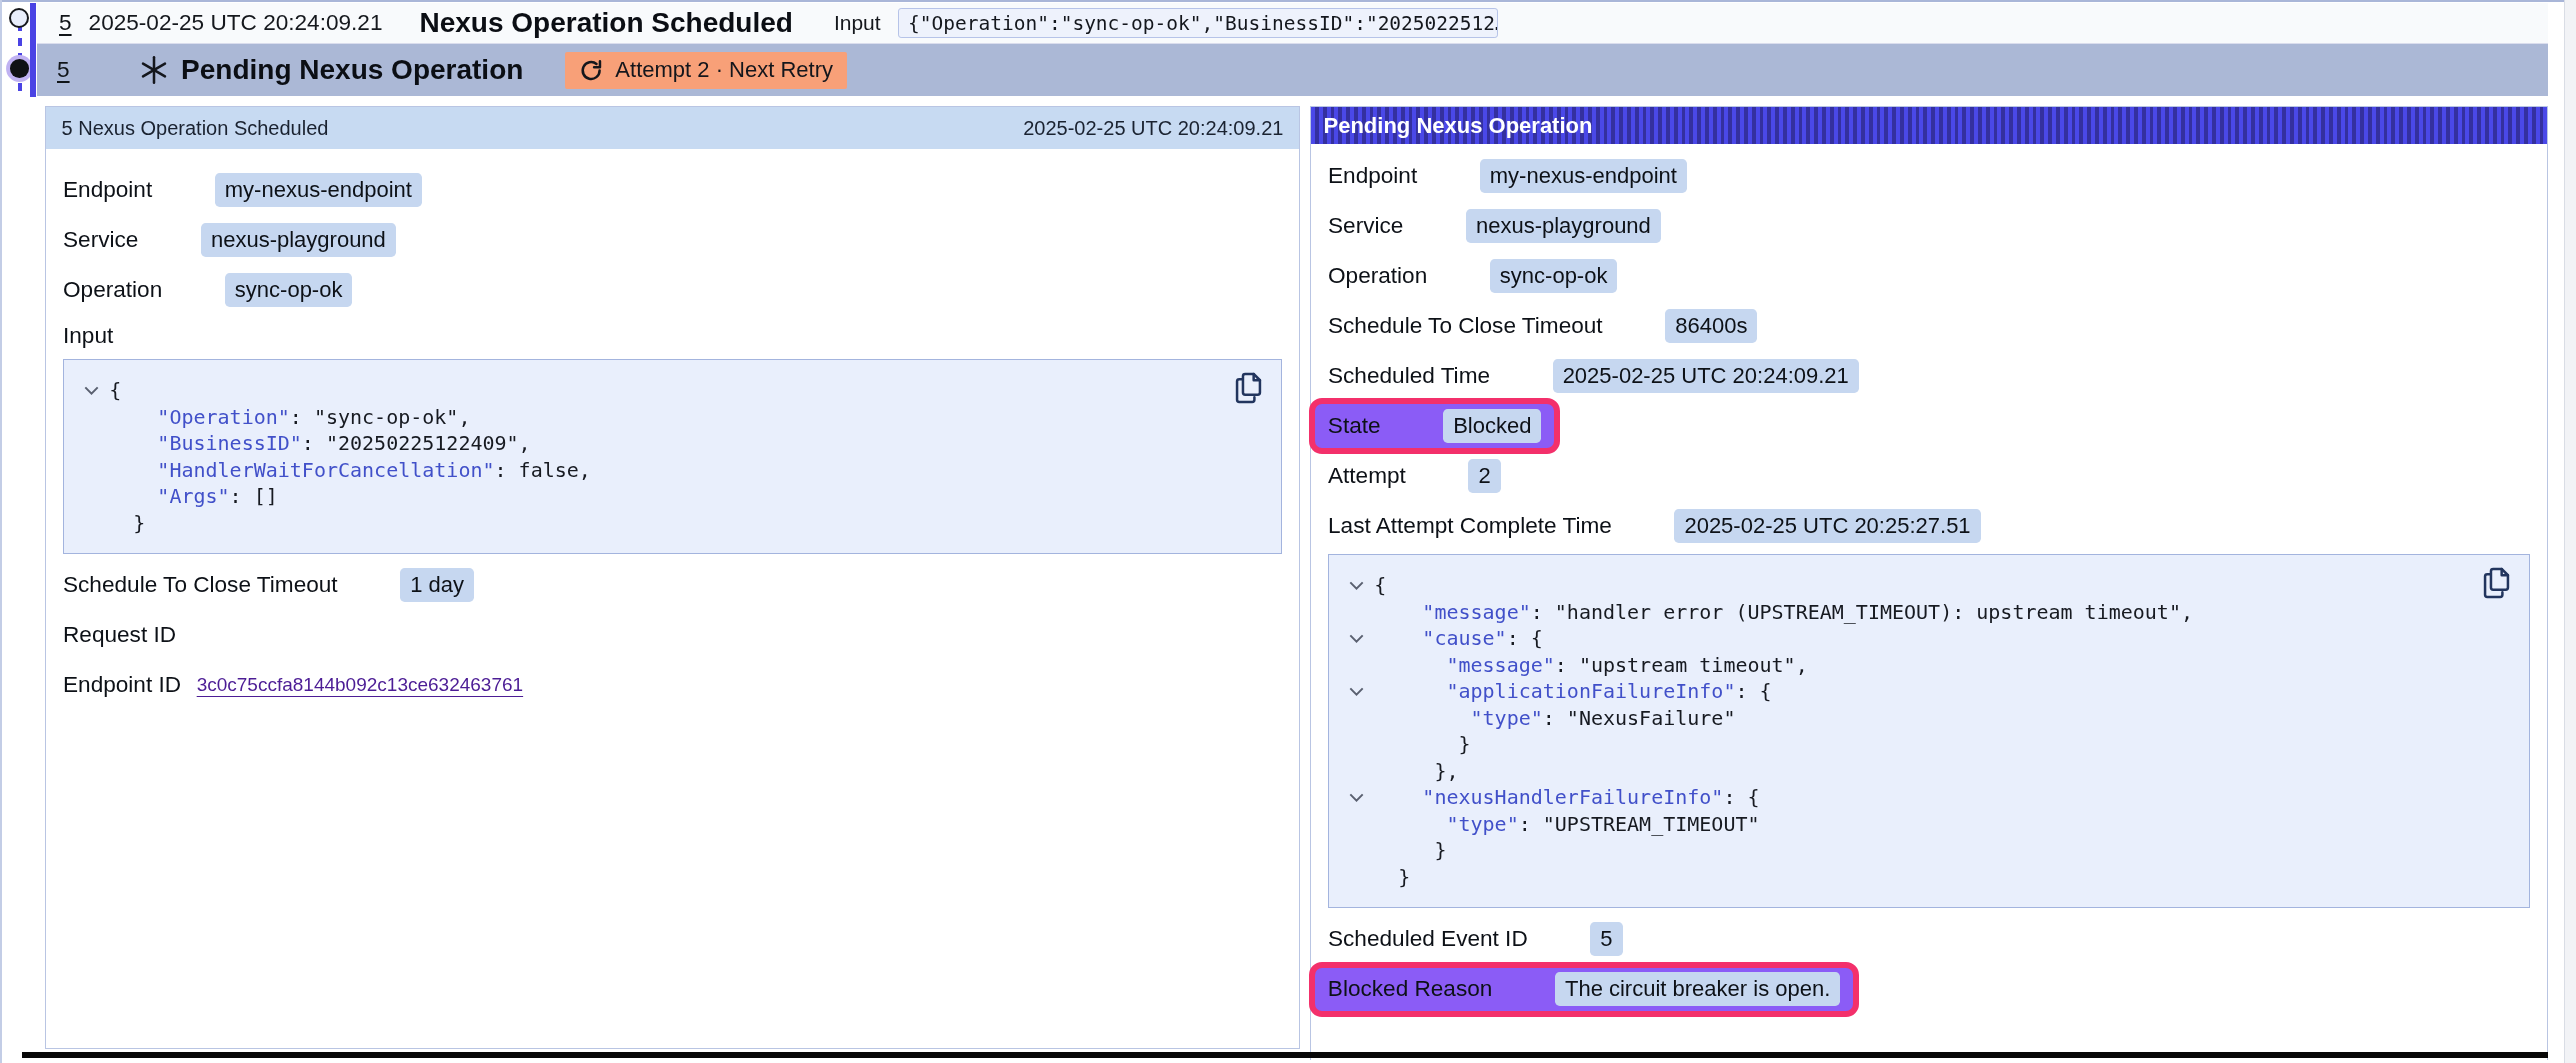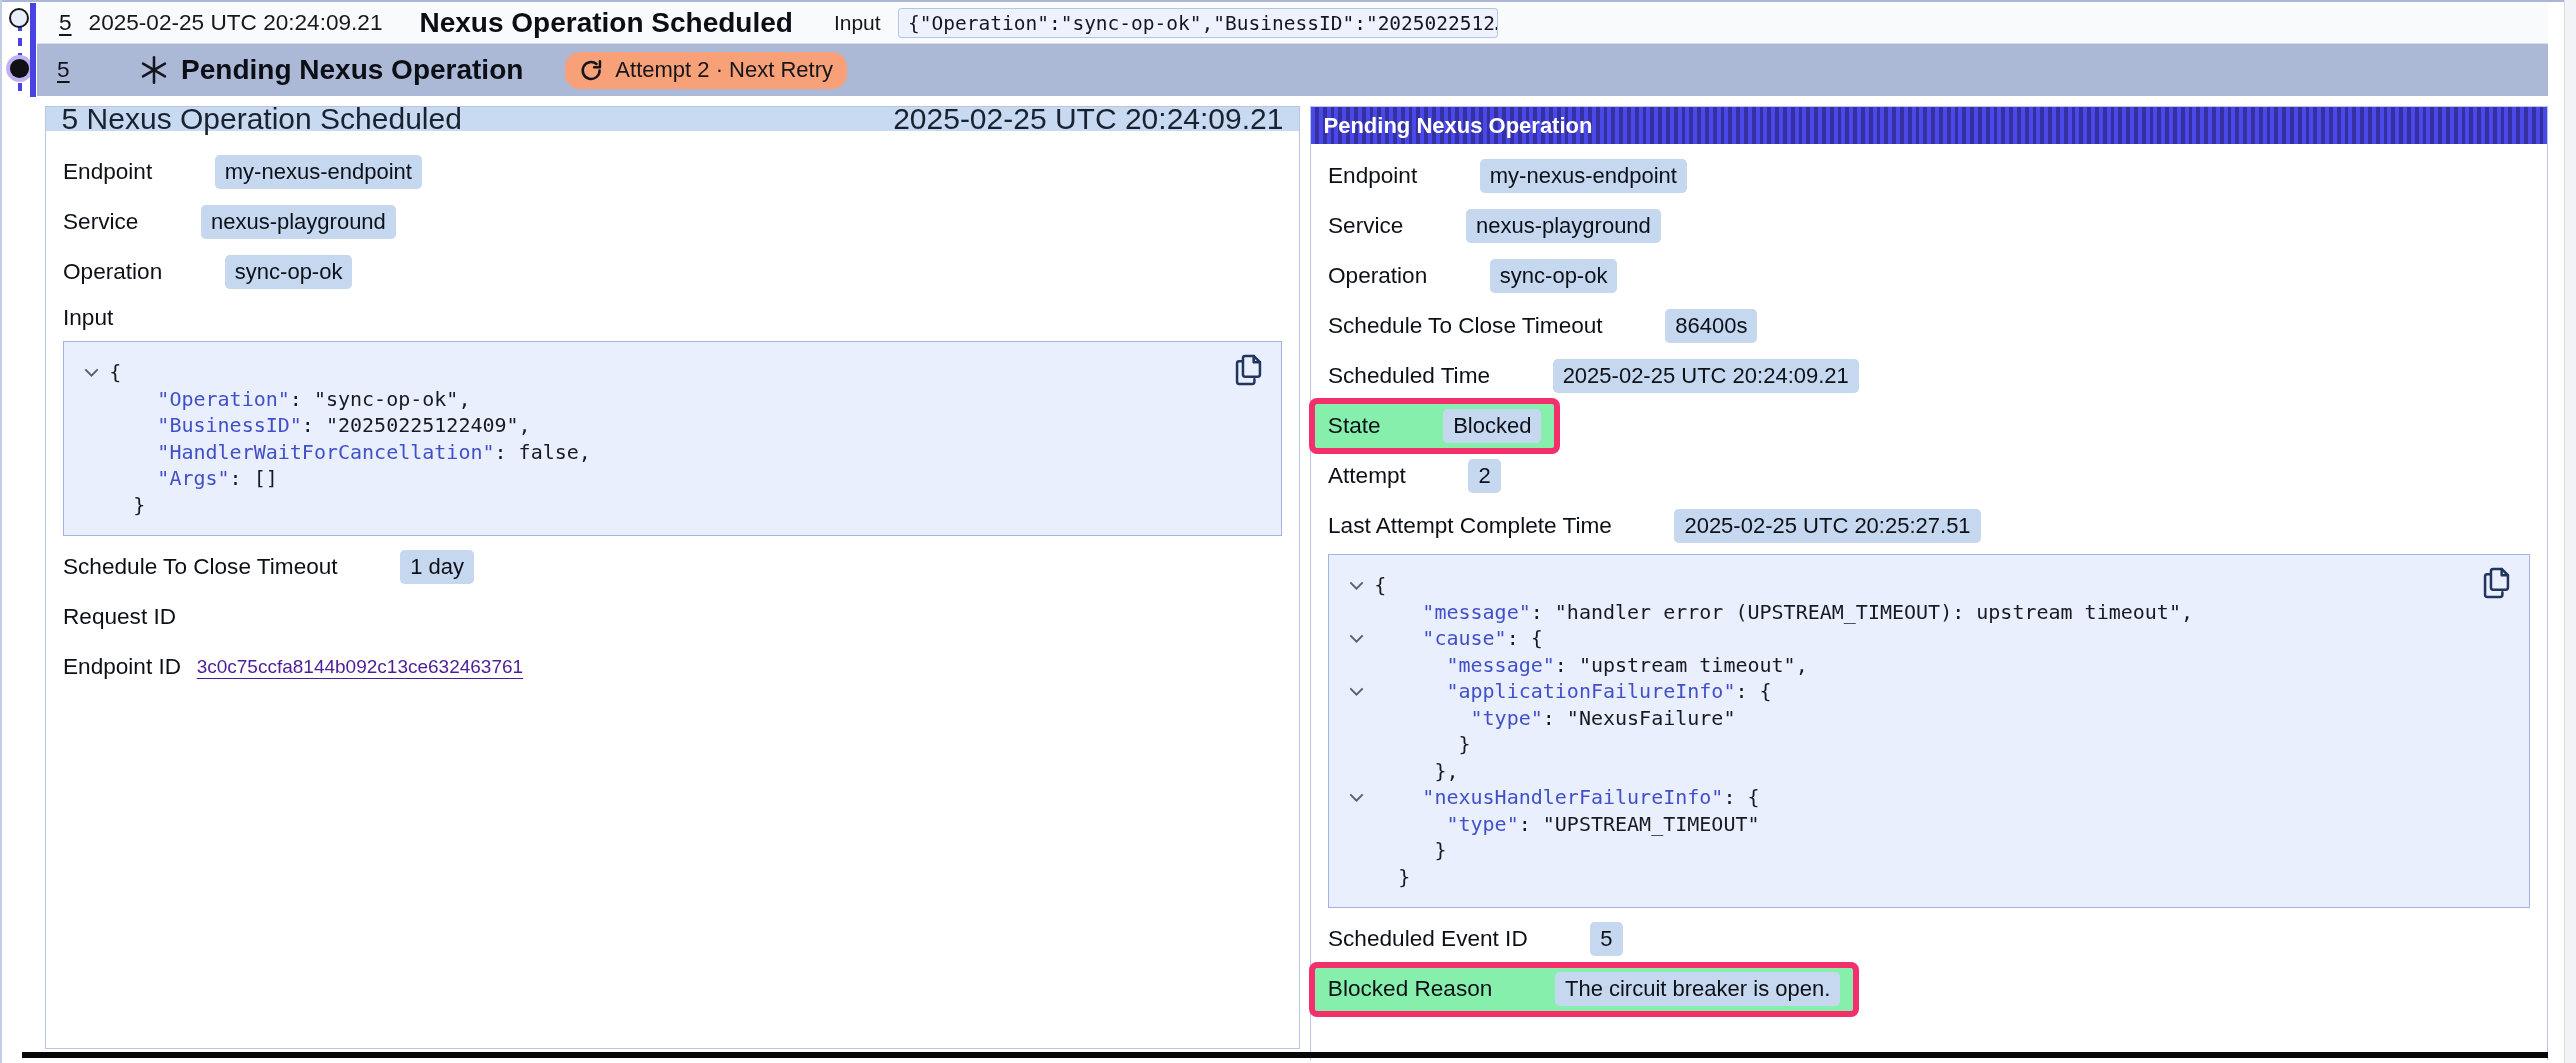--- a/index.html
+++ b/index.html
@@ -25,41 +25,41 @@
   .ev-time { font-size:22.6px; margin-left:17px; color:#15181d; }
   .ev-title { font-size:28px; font-weight:700; color:#0b0e14; }
   .evrow1 .ev-title { margin-left:37px; }
   .ev-input-label { font-size:21px; margin-left:41px; color:#15181d; }
   .ev-input-badge { margin-left:17px; font-family:"DejaVu Sans Mono", monospace; font-size:19.5px;
     background:#eef2fc; border:1.6px solid #b6c3e8; border-radius:3.1px; padding:2.3px 9.4px;
     max-width:600px; overflow:hidden; white-space:nowrap; color:#14171d; }
   .asterisk { margin-left:69px; display:flex; align-items:center; }
   .evrow2 .ev-title { margin-left:12.5px; }
   .retry-badge { margin-left:42px; display:inline-flex; align-items:center; gap:11px;
-    background:#f8a078; border-radius:15px; padding:5.5px 14px; font-size:22px; color:#14161c; }
+    background:#f8a078; border-radius:2px; padding:5.5px 14px; font-size:22px; color:#14161c; }
 
   
   .panel { position:absolute; background:#ffffff; border:1.6px solid #b9c5e3; }
   .panel-left { left:45px; top:106px; width:1255px; height:943px; }
   .panel-right { left:1310px; top:106px; width:1238px; height:954px; border-bottom:0; overflow:visible; }
   .phead { display:flex; align-items:center; justify-content:space-between; padding:0 15.6px; }
-  .phead-left { height:24px; background:#c7daf2; font-size:30px; color:#1a2230; }
+  .phead-left { height:42px; background:#c7daf2; font-size:20px; color:#1a2230; }
   .phead-right { height:37px; color:#ffffff; font-size:22px; font-weight:600; padding:0 12.5px;
     background:repeating-linear-gradient(90deg,#4a48e8 0 3.9px,#34309f 3.9px 7.8px); }
   .pbody { padding:16px 17px; }
   .pbody-right { padding-top:7px; }
 
   .frow { height:50px; display:flex; align-items:center; gap:15.6px; font-size:22.6px; }
   .lrow { height:41px; }
   .flabel { color:#0d1117; }
   .badge { background:#c6d7f0; border-radius:4.7px; padding:3.9px 10px; font-size:22px; color:#0d1117; white-space:nowrap;margin-left:47px; }
   .linkval { color:#4c1d95; text-decoration:underline; text-underline-offset:4.7px; font-size:19px; }
 
   .annotate { display:inline-flex; align-items:center; gap:15.6px; border:6.2px solid #f3306b;
-    border-radius:8px; background:#86efac; padding:4.7px 12.5px; margin-left:-18.7px;
+    border-radius:13px; background:#8b5cf6; padding:4.7px 12.5px; margin-left:-18.7px;
     position:relative; z-index:7; }
 
   
   .codeblock { position:relative; margin:3.1px 0 6.2px; background:#e9effc; border:1.6px solid #a3b4de;
     padding:17px 18.7px; width:100%; }
   .cline { display:flex; align-items:center; height:26.5px; }
   .gut { width:26.5px; flex-shrink:0; display:flex; align-items:center; }
   .ctext { white-space:pre; font-family:"DejaVu Sans Mono", monospace; font-size:20px; color:#171a21; }
   .ckey { color:#4150c9; }
   .copybtn { position:absolute; top:11px; right:17px; background:none; border:none; cursor:pointer; }

